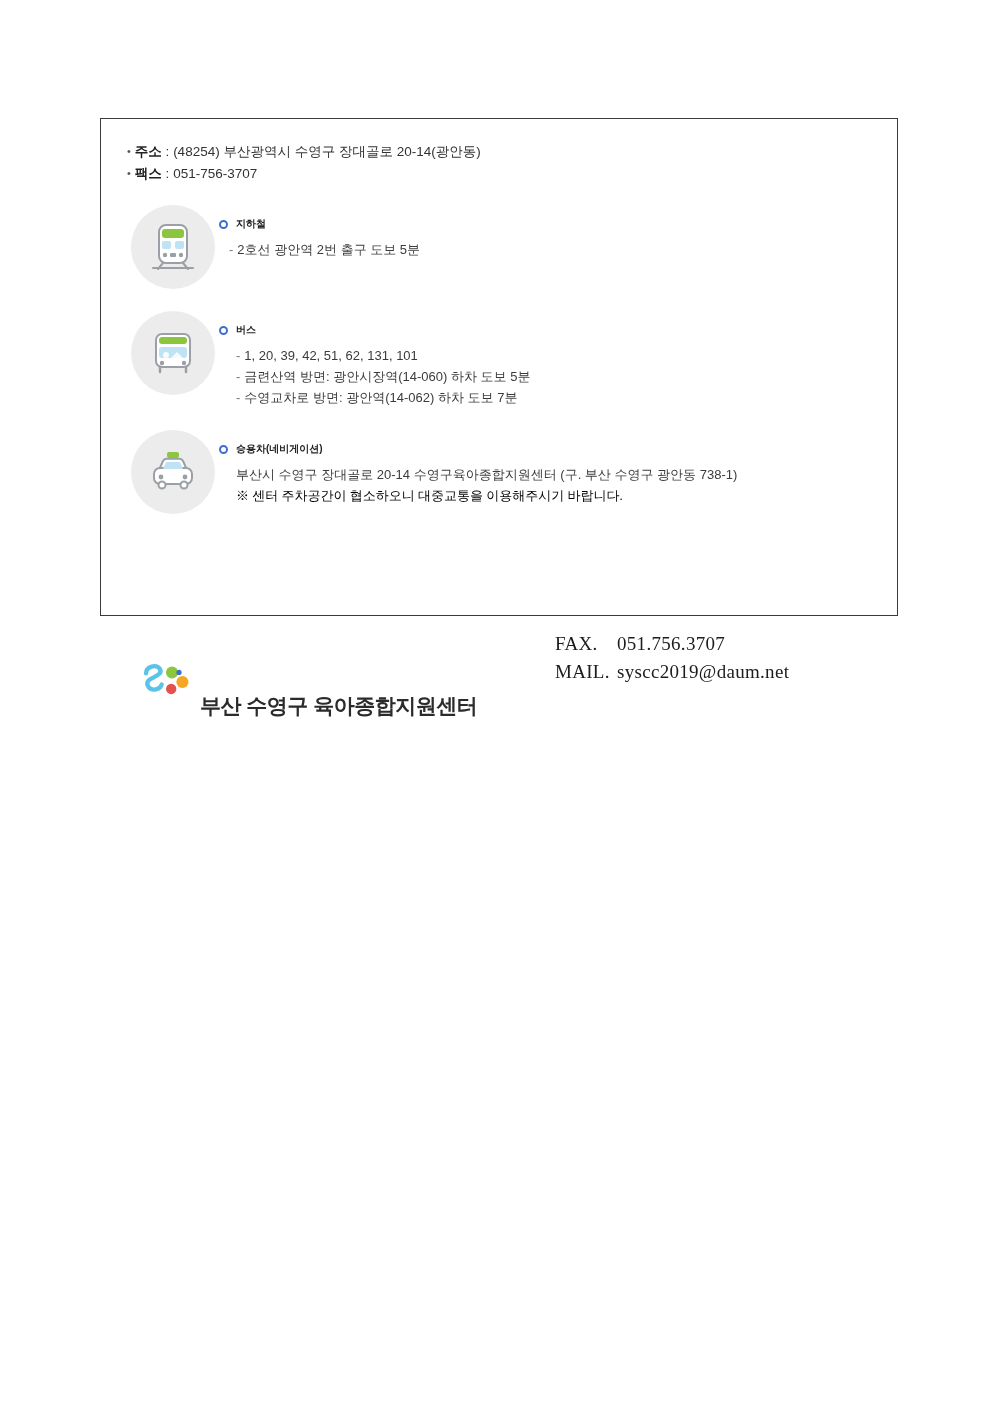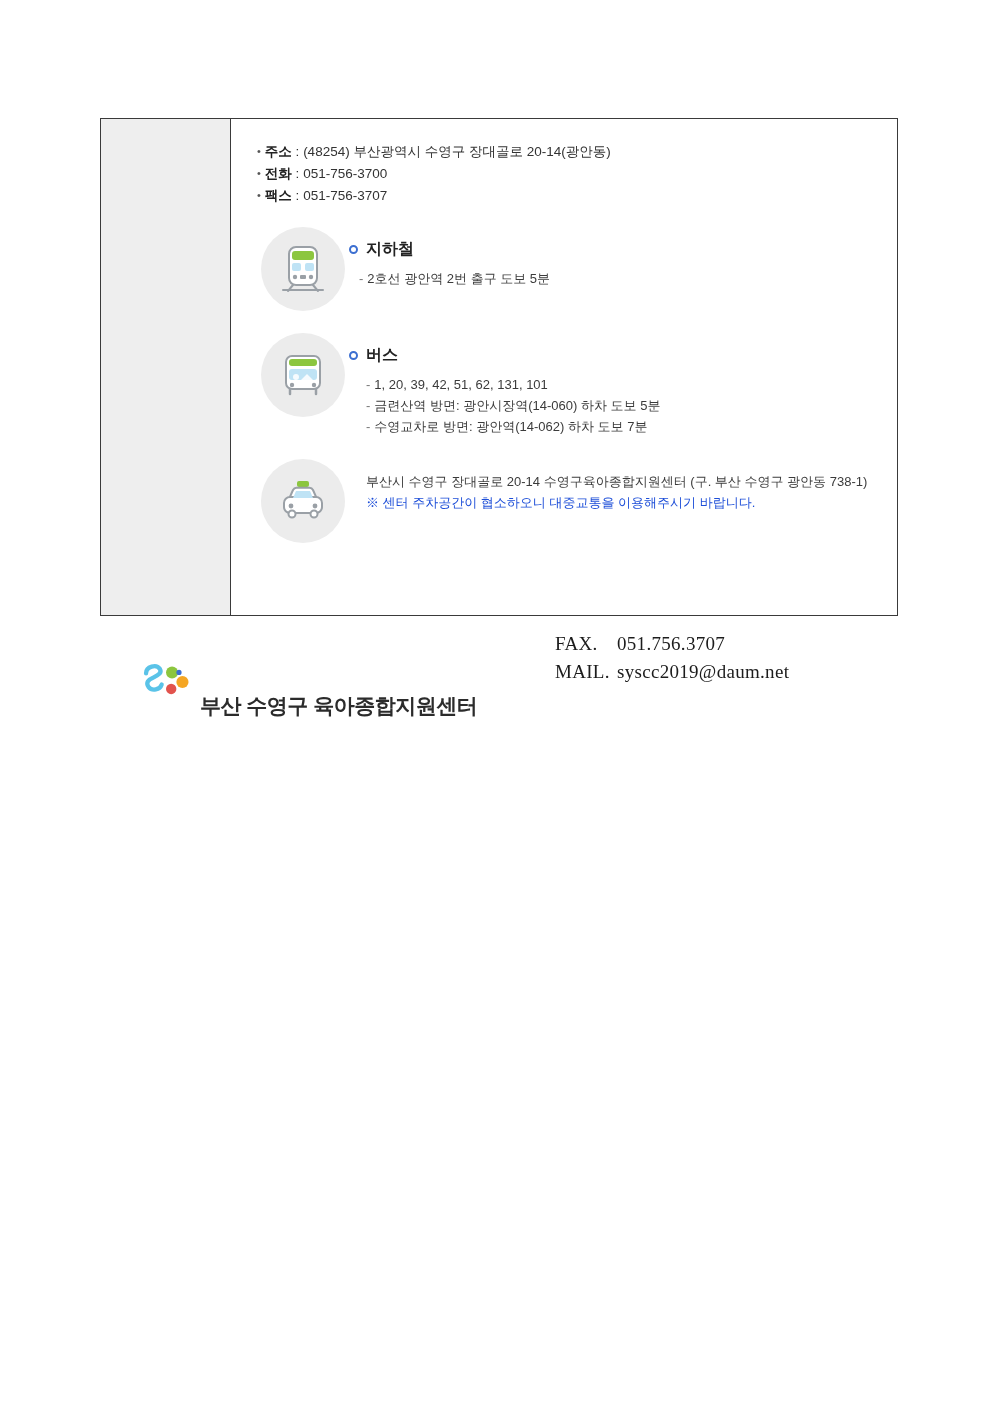--- a/index.html
+++ b/index.html
@@ -26,20 +26,21 @@
   
   .info-panel {
     position: absolute;
     left: 100px;
     top: 118px;
     width: 798px;
     height: 498px;
     border: 1px solid #3a3a3a;
     box-sizing: border-box;
     display: flex;
+    flex-direction: column;
   }
   .panel-left {
     width: 130px;
     background: #eeeeee;
     border-right: 1px solid #3a3a3a;
     box-sizing: border-box;
   }
   .panel-right {
     flex: 1;
     background: #ffffff;
@@ -109,42 +110,43 @@
   .bullet-ring {
     width: 9px;
     height: 9px;
     border-radius: 50%;
     border: 2.5px solid #3c6fd1;
     background: #ffffff;
     margin-right: 8px;
     box-sizing: border-box;
   }
   .trans-title {
-    font-size: 16px;
+    font-size: 10px;
     font-weight: bold;
     color: #222222;
   }
   .trans-lines {
     margin: 0;
     padding: 0;
     list-style: none;
     margin-left: 17px;
   }
   .trans-lines li {
     font-size: 13px;
     line-height: 21px;
     color: #3b3b3b;
     white-space: nowrap;
   }
   .trans-lines li .dash {
     color: #777777;
     margin-right: 4px;
   }
   .trans-lines li.warn {
-    color: #1d4ed8;
+    color: #000000;
+    font-family: Liberation Serif, serif;
   }
   .trans-lines li.plain {
     margin-left: 0;
   }
   .subway-line { margin-left: 10px; }
 
   
   .footer {
     position: absolute;
     left: 100px;
@@ -194,23 +196,20 @@
 
   <div class="info-panel">
 
     <div class="panel-left"></div>
 
     <div class="panel-right">
 
       <ul class="contact-list">
         <li>
           <span class="dot">•</span><span class="lbl">주소</span> : <span>(48254) 부산광역시 수영구 장대골로 20-14(광안동)</span>
-        </li>
-        <li>
-          <span class="dot">•</span><span class="lbl">전화</span> : <span>051-756-3700</span>
         </li>
         <li>
           <span class="dot">•</span><span class="lbl">팩스</span> : <span>051-756-3707</span>
         </li>
       </ul>
 
       <div class="transport">
 
         <div class="trans-row">
           <div class="trans-icon-wrap">
@@ -278,20 +277,24 @@
                 <rect x="7" y="18" width="38" height="16" rx="6" fill="#ffffff" stroke="#9aa0a6" stroke-width="2"></rect>
                 <path d="M16 19 l3 -7 h14 l3 7 z" fill="#bfe3f5"></path>
                 <circle cx="14" cy="27" r="2.4" fill="#9aa0a6"></circle>
                 <circle cx="38" cy="27" r="2.4" fill="#9aa0a6"></circle>
                 <circle cx="15" cy="35" r="3.5" fill="#ffffff" stroke="#9aa0a6" stroke-width="2"></circle>
                 <circle cx="37" cy="35" r="3.5" fill="#ffffff" stroke="#9aa0a6" stroke-width="2"></circle>
               </svg>
             </div>
           </div>
           <div class="trans-body">
+            <div class="trans-head">
+              <span class="bullet-ring"></span>
+              <span class="trans-title">승용차(네비게이션)</span>
+            </div>
             <ul class="trans-lines">
               <li class="plain">부산시 수영구 장대골로 20-14 수영구육아종합지원센터 (구. 부산 수영구 광안동 738-1)</li>
               <li class="warn plain">※ 센터 주차공간이 협소하오니 대중교통을 이용해주시기 바랍니다.</li>
             </ul>
           </div>
         </div>
 
       </div>
     </div>
   </div>

